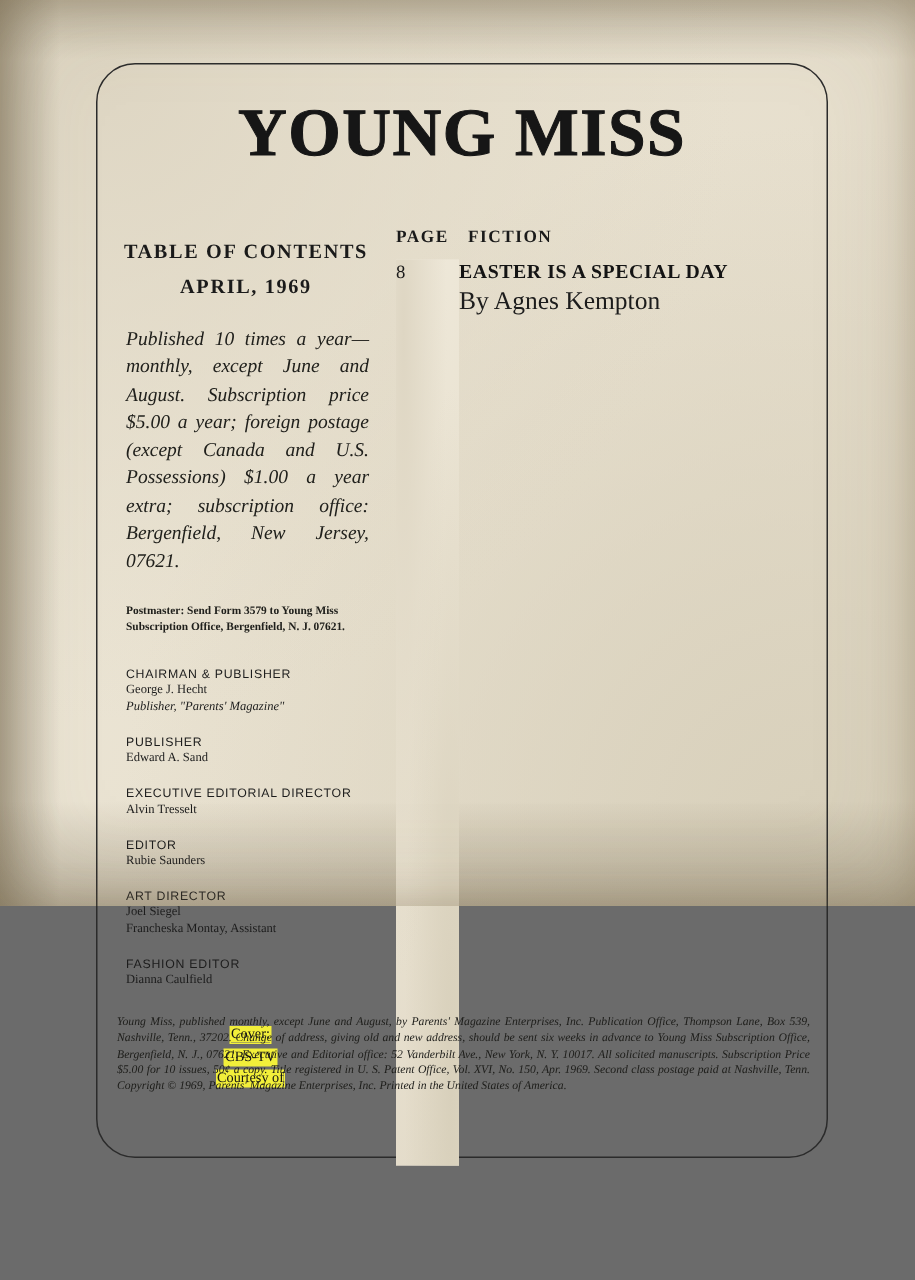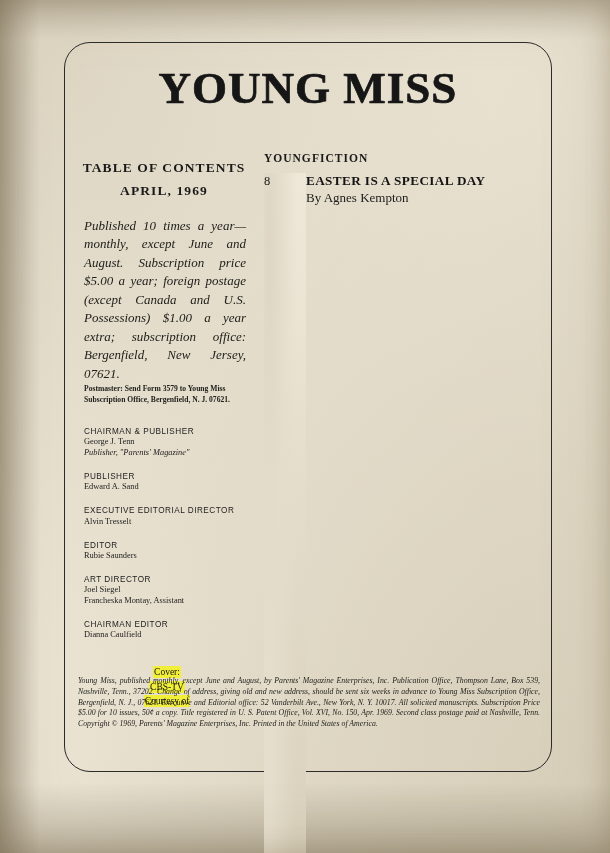--- a/index.html
+++ b/index.html
@@ -9,21 +9,21 @@
   }
   body {
     width: 610px;
     height: 853px;
     overflow: hidden;
     font-family: "Liberation Serif", serif;
   }
   .page {
     position: relative;
     width: 610px;
-    height: 853px;
+    height: 604px;
     background: #e8e2d3;
     background-image:
       radial-gradient(ellipse at 12% 8%, #ded6c3 0%, rgba(222,214,195,0) 55%),
       radial-gradient(ellipse at 88% 92%, #d8d0bb 0%, rgba(216,208,187,0) 60%),
       linear-gradient(115deg, #efe9da 0%, #e9e2d1 40%, #e3dbc9 100%);
     box-sizing: border-box;
   }
   
   .edge-shadow {
     position: absolute;
@@ -113,21 +113,21 @@
     margin-top: 18px;
     font-size: 13px;
     line-height: 1.42;
     font-style: italic;
     color: #20201c;
     text-align: justify;
     padding-left: 6px;
     padding-right: 4px;
   }
   .fineblock2 {
-    margin-top: 0;
+    margin-top: 18px;
     font-size: 7.6px;
     line-height: 1.45;
     font-weight: bold;
     color: #20201c;
     padding-left: 6px;
     padding-right: 10px;
   }
   .staff {
     margin-top: 22px;
     padding-left: 6px;
@@ -194,21 +194,21 @@
   }
   .entry .body { flex: 1; }
   .entry .title {
     font-size: 13.2px;
     font-weight: bold;
     letter-spacing: 0.4px;
     color: #141414;
     line-height: 1.18;
   }
   .entry .byline {
-    font-size: 13px;
+    font-size: 17px;
     color: #1c1c1c;
     line-height: 1.25;
     margin-top: 1px;
   }
 
   
   .footnote {
     position: absolute;
     left: 78px;
     top: 676px;
@@ -238,57 +238,57 @@
     <div class="leftcol">
       <div class="toc-title">TABLE OF CONTENTS</div>
       <div class="toc-date">APRIL, 1969</div>
 
       <div class="fineblock">Published 10 times a year—monthly, except June and August. Subscription price $5.00 a year; foreign postage (except Canada and U.S. Possessions) $1.00 a year extra; subscription office: Bergenfield, New Jersey, 07621.</div>
       <div class="fineblock2">Postmaster: Send Form 3579 to Young Miss Subscription Office, Bergenfield, N. J. 07621.</div>
 
       <div class="staff">
         <div class="staff-group">
           <div class="staff-role">CHAIRMAN &amp; PUBLISHER</div>
-          <div class="staff-name">George J. Tenn</div>
+          <div class="staff-name">George J. Hecht</div>
           <div class="staff-name ital">Publisher, "Parents' Magazine"</div>
         </div>
         <div class="staff-group">
           <div class="staff-role">PUBLISHER</div>
           <div class="staff-name">Edward A. Sand</div>
         </div>
         <div class="staff-group">
           <div class="staff-role">EXECUTIVE EDITORIAL DIRECTOR</div>
           <div class="staff-name">Alvin Tresselt</div>
         </div>
         <div class="staff-group">
           <div class="staff-role">EDITOR</div>
           <div class="staff-name">Rubie Saunders</div>
         </div>
         <div class="staff-group">
           <div class="staff-role">ART DIRECTOR</div>
           <div class="staff-name">Joel Siegel</div>
           <div class="staff-name">Francheska Montay, Assistant</div>
         </div>
         <div class="staff-group">
-          <div class="staff-role">CHAIRMAN EDITOR</div>
+          <div class="staff-role">FASHION EDITOR</div>
           <div class="staff-name">Dianna Caulfield</div>
         </div>
       </div>
 
       <div class="cover-note">
         <span class="line"><span class="hl">Cover:</span></span>
         <span class="line"><span class="hl">CBS-TV</span></span>
         <span class="line"><span class="hl">Courtesy of</span></span>
       </div>
     </div>
 
     <div class="rightcol">
 
       <div class="colhead">
-        <span class="pg">YOUNG</span>
+        <span class="pg">PAGE</span>
         <span class="ti">FICTION</span>
       </div>
 
       <div class="entry">
         <div class="page">8</div>
         <div class="body">
           <div class="title">EASTER IS A SPECIAL DAY</div>
           <div class="byline">By Agnes Kempton</div>
         </div>
       </div>

